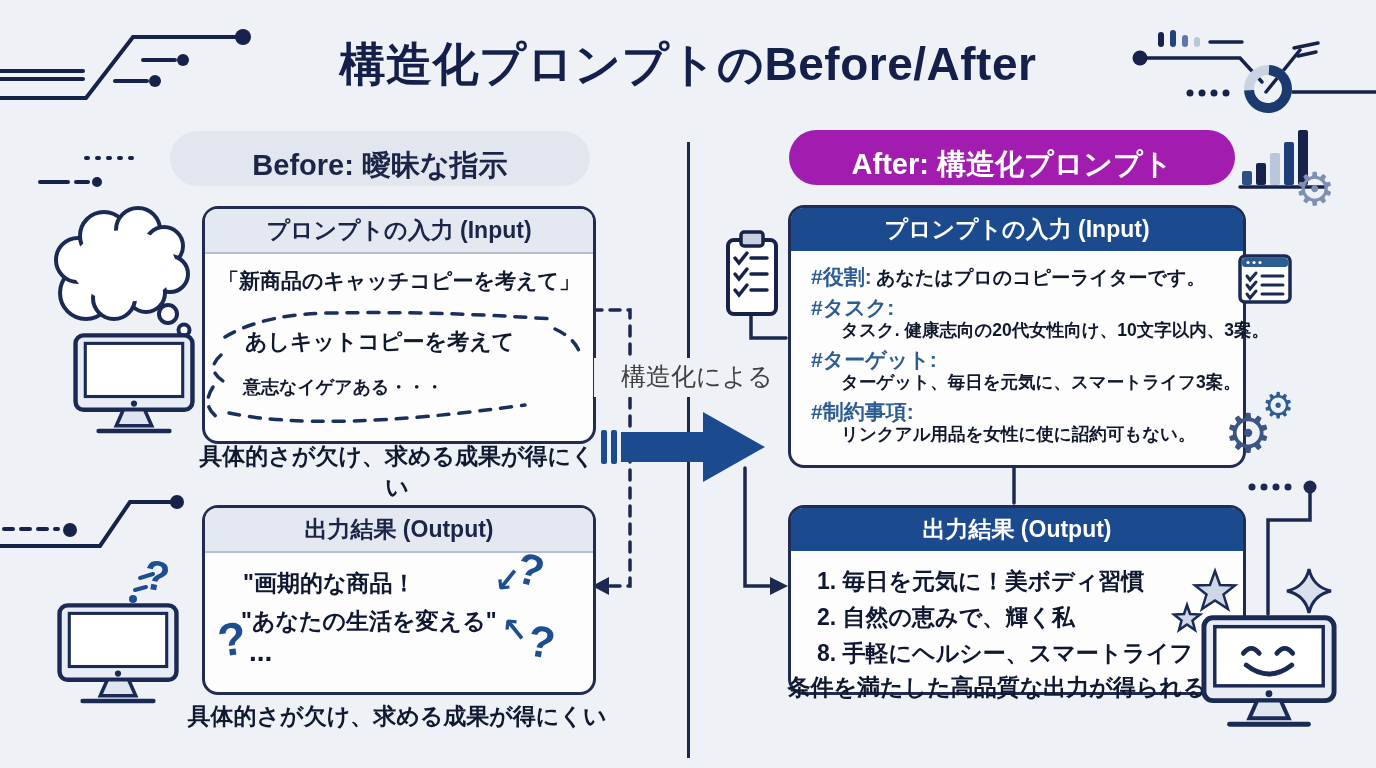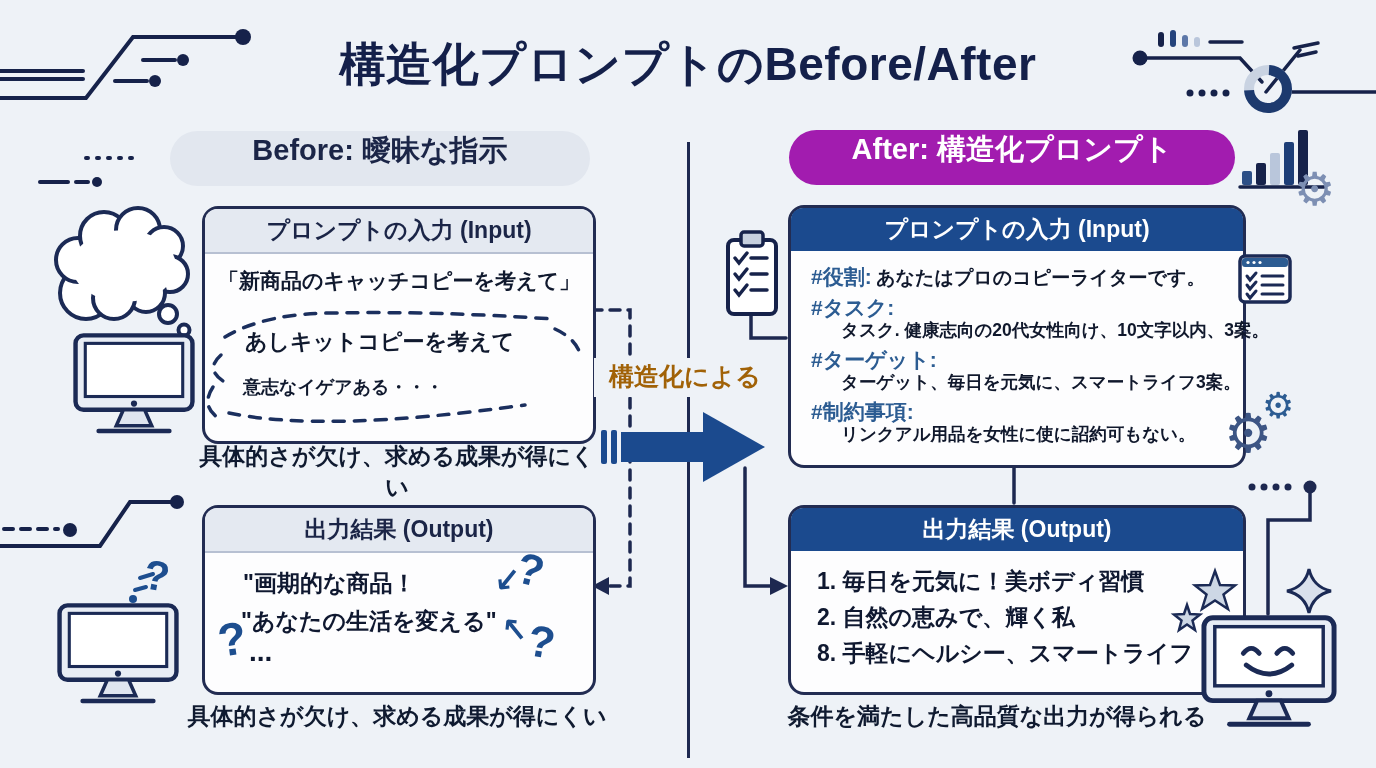--- a/index.html
+++ b/index.html
@@ -12,21 +12,21 @@
   .abs{position:absolute;}
   svg{display:block;overflow:visible;}
 
   .title{
     left:0;right:0;top:34px;text-align:center;
     font-size:46px;font-weight:800;color:#14204a;letter-spacing:.5px;
   }
   .divider{left:687px;top:142px;width:3px;height:616px;background:#1d2850;}
 
   .pill{
-    height:55px;border-radius:28px;display:flex;align-items:flex-start;justify-content:center;
+    height:55px;border-radius:28px;display:flex;align-items:flex-end;justify-content:center;
     font-size:29px;font-weight:800;
   }
   .pill-before{left:170px;top:131px;width:420px;background:#e2e7ef;color:#1b2547;}
   .pill-after{left:789px;top:130px;width:446px;background:#a21caf;color:#ffffff;}
 
   .box{
     background:#fdfdfe;border:3px solid #222c52;border-radius:16px;
   }
   .box-header{
     height:43px;display:flex;align-items:center;justify-content:center;
@@ -36,37 +36,37 @@
   .hdr-blue{background:#1b4a8e;color:#ffffff;}
 
   .box-before-input{left:202px;top:206px;width:388px;height:232px;}
   .bi-prompt{left:0;right:0;top:58px;text-align:center;font-size:21px;font-weight:800;color:#10192e;}
   .bi-thought1{left:40px;top:118px;font-size:22px;font-weight:800;color:#10192e;}
   .bi-thought2{left:38px;top:166px;font-size:18px;font-weight:800;color:#10192e;}
 
   .caption{font-size:23px;font-weight:800;color:#0f1a30;text-align:center;}
   .cap1{left:192px;top:441px;width:410px;}
   .cap2{left:187px;top:701px;width:420px;}
-  .cap3{left:782px;top:701px;width:430px;}
+  .cap3{left:782px;top:672px;width:430px;}
 
   .box-before-output{left:202px;top:505px;width:388px;height:184px;}
   .bo-line1{left:38px;top:60px;font-size:23px;font-weight:800;color:#0f1830;}
   .bo-line2{left:36px;top:98px;font-size:23px;font-weight:800;color:#0f1830;}
   .bo-line3{left:44px;top:128px;font-size:28px;font-weight:800;color:#0f1830;}
 
   .qmark{font-weight:800;color:#1d4e8f;line-height:1;}
   .q1{left:517px;top:548px;font-size:44px;transform:rotate(14deg);}
   .q2{left:218px;top:616px;font-size:46px;transform:rotate(-8deg);}
   .q3{left:528px;top:620px;font-size:44px;transform:rotate(10deg);}
   .qa1{left:494px;top:564px;font-size:32px;transform:rotate(-6deg);}
   .qa2{left:501px;top:614px;font-size:32px;transform:rotate(6deg);}
 
   .mid-label{
     left:594px;top:358px;width:182px;text-align:center;background:#eef2f7;
-    font-size:25px;font-weight:700;color:#a16207;line-height:1.3;padding:2px 0 4px;
+    font-size:25px;font-weight:400;color:#404040;line-height:1.3;padding:2px 12px 4px;
   }
 
   .box-after-input{left:788px;top:205px;width:452px;height:257px;}
   .ri-row{position:absolute;left:20px;white-space:nowrap;}
   .ri-tag{font-size:21px;font-weight:800;color:#2c5c92;}
   .ri-txt{font-size:19px;font-weight:800;color:#10182c;}
   .ri-sub{position:absolute;left:50px;white-space:nowrap;font-size:17.5px;font-weight:800;color:#10182c;}
   .rA{top:55px;} .rB1{top:86px;} .rB2{top:110px;} .rC1{top:138px;} .rC2{top:162px;}
   .rD1{top:190px;} .rD2{top:214px;}
 

